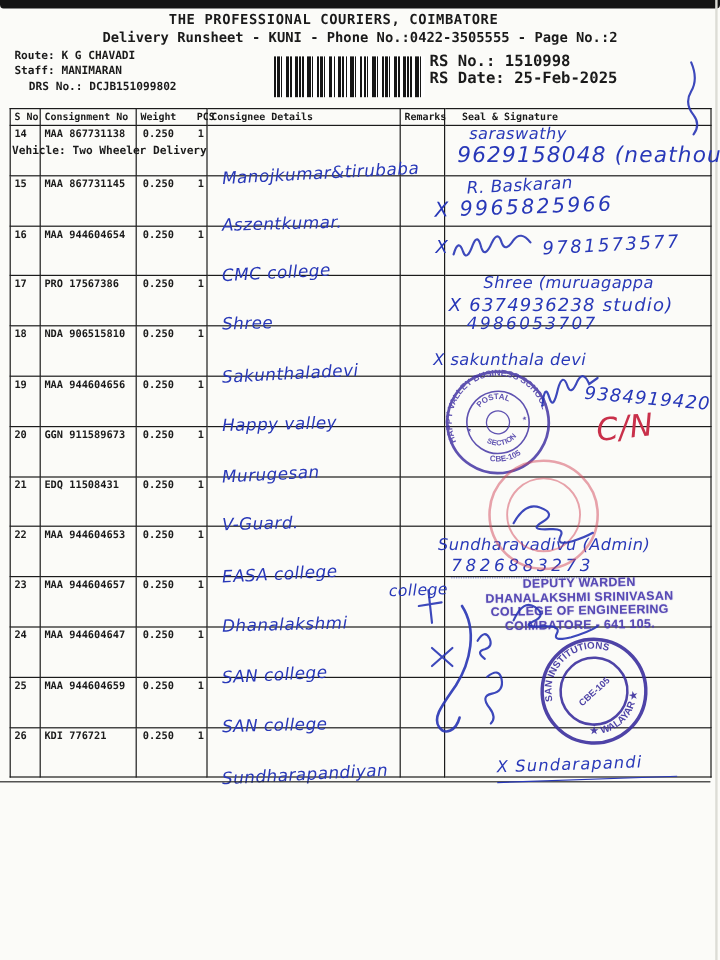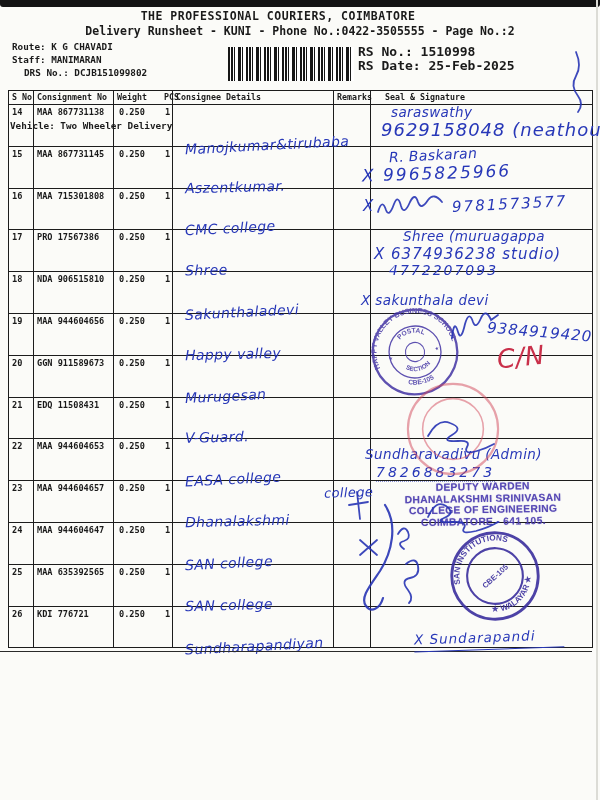--- a/index.html
+++ b/index.html
@@ -123,21 +123,21 @@
     <td><span class="hw-w">0.250</span><span class="hw-p">1</span></td>
     <td class="c-cons">
           <span class="hw hw-main">Aszentkumar.</span>
           <span class="hw hw-extra"></span>
         </td>
     <td></td>
     <td></td>
   </tr>
       <tr>
     <td>16</td>
-    <td>MAA 715301808</td>
+    <td>MAA 944604654</td>
     <td><span class="hw-w">0.250</span><span class="hw-p">1</span></td>
     <td class="c-cons">
           <span class="hw hw-main">CMC college</span>
           <span class="hw hw-extra"></span>
         </td>
     <td></td>
     <td></td>
   </tr>
       <tr>
     <td>17</td>
@@ -222,21 +222,21 @@
     <td><span class="hw-w">0.250</span><span class="hw-p">1</span></td>
     <td class="c-cons">
           <span class="hw hw-main">SAN college</span>
           <span class="hw hw-extra"></span>
         </td>
     <td></td>
     <td></td>
   </tr>
       <tr>
     <td>25</td>
-    <td>MAA 635392565</td>
+    <td>MAA 944604659</td>
     <td><span class="hw-w">0.250</span><span class="hw-p">1</span></td>
     <td class="c-cons">
           <span class="hw hw-main">SAN college</span>
           <span class="hw hw-extra"></span>
         </td>
     <td></td>
     <td></td>
   </tr>
       <tr>
     <td>26</td>
@@ -255,21 +255,21 @@
 <div class="abs botline"></div>
 
 <div class="o hw o-s14n">saraswathy</div>
 <div class="o hw o-s14p">9629158048 (neathouse)</div>
 <div class="o hw o-s15n">R. Baskaran</div>
 <div class="o hw o-s15p">X 9965825966</div>
 <div class="o hw o-s16x">X</div>
 <div class="o hw o-s16p">9781573577</div>
 <div class="o hw o-s17a">Shree (muruagappa</div>
 <div class="o hw o-s17b">X 6374936238 studio)</div>
-<div class="o hw o-s17c">4772207093</div>
+<div class="o hw o-s17c">4986053707</div>
 <div class="o hw o-s18">X sakunthala devi</div>
 <div class="o hw o-s19p">9384919420</div>
 <div class="o hw o-s19cn red">C/N</div>
 <div class="o hw o-s22n">Sundharavadivu (Admin)</div>
 <div class="o hw o-s22p">7826883273</div>
 <div class="o hw o-s26">X Sundarapandi</div>
 
 <div class="o dw-stamp">
   <div>DEPUTY WARDEN</div>
   <div>DHANALAKSHMI SRINIVASAN</div>

